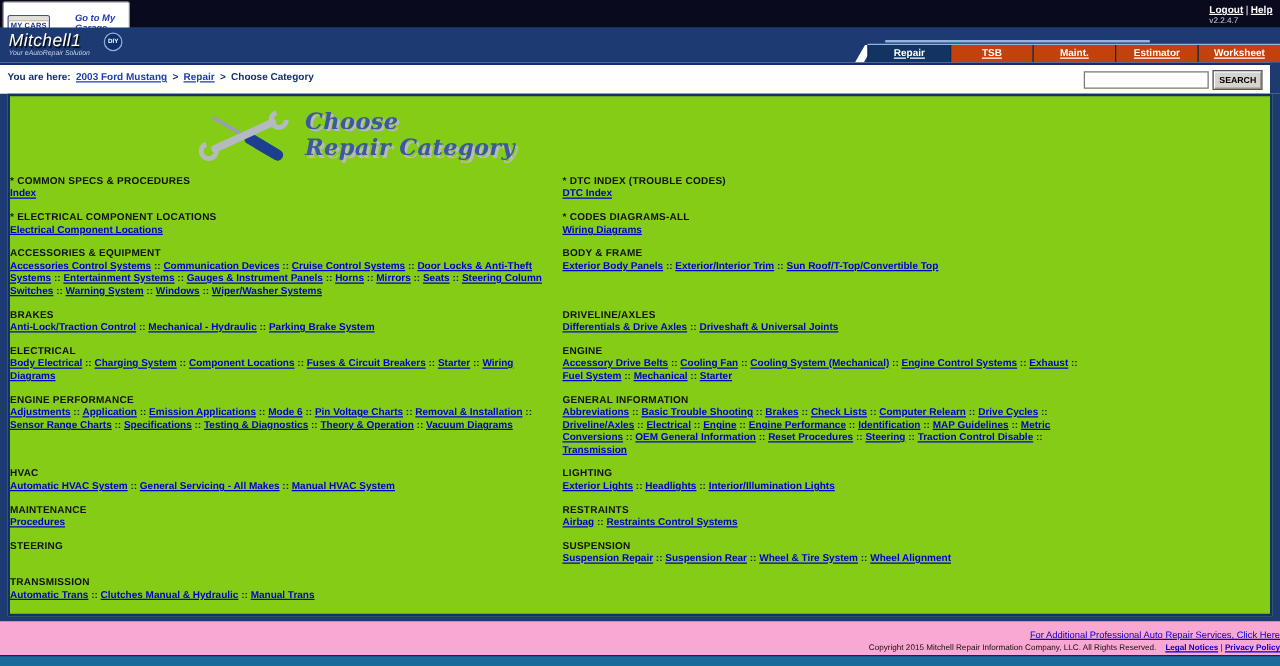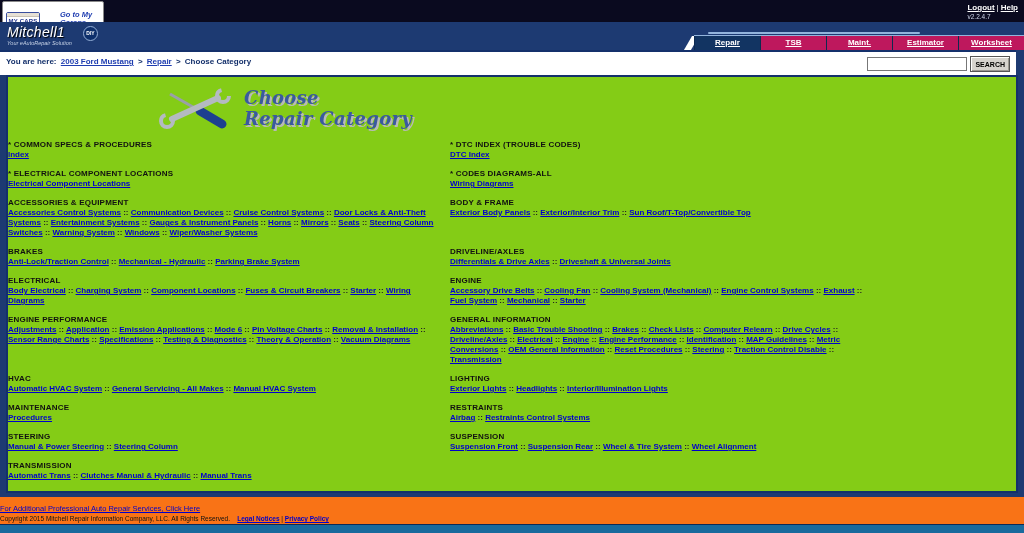--- a/index.html
+++ b/index.html
@@ -21,21 +21,21 @@
 
   
   .navbar{position:absolute;top:22px;left:0;width:100%;height:28px;background:#1d3a72}
   .logo{position:absolute;left:7px;top:3px}
   .logo-text{font-size:14px;font-weight:normal;font-style:italic;color:#fff;letter-spacing:.3px;text-shadow:1px 1px 1px #000;line-height:15px}
   .logo-badge{position:absolute;left:76px;top:1px;width:15px;height:15px;border-radius:50%;background:#0d2f6b;border:1px solid #93aed6;color:#fff;font-size:5px;font-weight:bold;text-align:center;line-height:13px}
   .tagline{font-size:5.5px;color:#c6d2e6;font-style:italic}
   .accent-line{position:absolute;right:104px;bottom:16px;width:212px;height:2px;background:#93b4dc;border-radius:2px}
   .slash{position:absolute;right:329px;bottom:0;width:7px;height:14px;background:#fff;transform:skewX(-30deg)}
   .tabstrip{position:absolute;right:0;bottom:0;width:330px;height:15px;display:flex;border-top:1px solid #93b4dc}
-  .tab{flex:1;background:#be185d;color:#fff;font-size:8px;font-weight:bold;text-align:center;line-height:14px;border-left:1px solid #0e2a50}
+  .tab{flex:1;background:#c2410c;color:#fff;font-size:8px;font-weight:bold;text-align:center;line-height:14px;border-left:1px solid #0e2a50}
   .tab.active{background:#123462}
 
   
   .searchrow{position:absolute;top:50px;left:0;width:100%;height:25px;background:#fff;border-top:2px solid #14306b}
   .breadcrumb{position:absolute;left:6px;top:5px;font-size:8px;font-weight:bold;color:#14306b;white-space:nowrap}
   .bc-link{color:#1f3db0;margin:16px 2px}
   .bc-sep{color:#14306b}
   .bc-current{margin-left:2px}
   .search{position:absolute;right:14px;top:4px;display:flex;gap:3px;align-items:center}
   .search input{width:100px;height:14px;border:1px solid #777;font-size:9px;padding:0 2px;font-family:inherit}
@@ -50,21 +50,21 @@
 
   .cats{}
   .cat-row{display:flex;margin-bottom:9px}
   .cat-cell{width:430px;margin-right:12px}
   .cat-heading{font-size:8px;font-weight:bold;color:#111;line-height:10px;letter-spacing:.2px}
   .cat-links{font-size:8px;line-height:10px}
   .cat-link{color:#0000cc;font-weight:bold}
   .lsep{color:#222;font-weight:bold}
 
   
-  .footerstrip{position:absolute;top:497px;left:0;width:100%;height:27px;background:#f97316;text-align:left}
+  .footerstrip{position:absolute;top:497px;left:0;width:100%;height:27px;background:#f9a8d4;text-align:right}
   .promo{font-size:7.5px;color:#0000cc;line-height:10px;display:inline-block;margin-top:1px}
   .copyright{font-size:6.5px;color:#111;line-height:8px}
   .copyright a{color:#0000cc;font-weight:bold}
   .cr-sep{color:#111}
   .toplink{font-size:8px;font-weight:bold;color:#0000cc;line-height:9px;display:inline-block}
   .bottombar{position:absolute;top:524px;left:0;width:100%;height:9px;background:#196a9d;border-top:1px solid #0d2a56}
 </style>
 </head>
 <body>
 
@@ -206,25 +206,24 @@
           <div class="cat-links"><a class="cat-link">Procedures</a></div>
         </div>
         <div class="cat-cell">
           <div class="cat-heading">RESTRAINTS</div>
           <div class="cat-links"><a class="cat-link">Airbag</a><span class="lsep"> :: </span><a class="cat-link">Restraints Control Systems</a></div>
         </div>
       </div>
       <div class="cat-row">
         <div class="cat-cell">
           <div class="cat-heading">STEERING</div>
-          <div class="cat-links"><a class="cat-link">Manual &amp; Power Steering</a><span class="lsep"> :: </span><a class="cat-link">Steering Column</a></div>
         </div>
         <div class="cat-cell">
           <div class="cat-heading">SUSPENSION</div>
-          <div class="cat-links"><a class="cat-link">Suspension Front</a><span class="lsep"> :: </span><a class="cat-link">Suspension Rear</a><span class="lsep"> :: </span><a class="cat-link">Wheel &amp; Tire System</a><span class="lsep"> :: </span><a class="cat-link">Wheel Alignment</a></div>
+          <div class="cat-links"><a class="cat-link">Suspension Repair</a><span class="lsep"> :: </span><a class="cat-link">Suspension Rear</a><span class="lsep"> :: </span><a class="cat-link">Wheel &amp; Tire System</a><span class="lsep"> :: </span><a class="cat-link">Wheel Alignment</a></div>
         </div>
       </div>
       <div class="cat-row">
         <div class="cat-cell">
           <div class="cat-heading">TRANSMISSION</div>
           <div class="cat-links"><a class="cat-link">Automatic Trans</a><span class="lsep"> :: </span><a class="cat-link">Clutches Manual &amp; Hydraulic</a><span class="lsep"> :: </span><a class="cat-link">Manual Trans</a></div>
         </div>
         <div class="cat-cell"></div>
       </div>
     </div>

